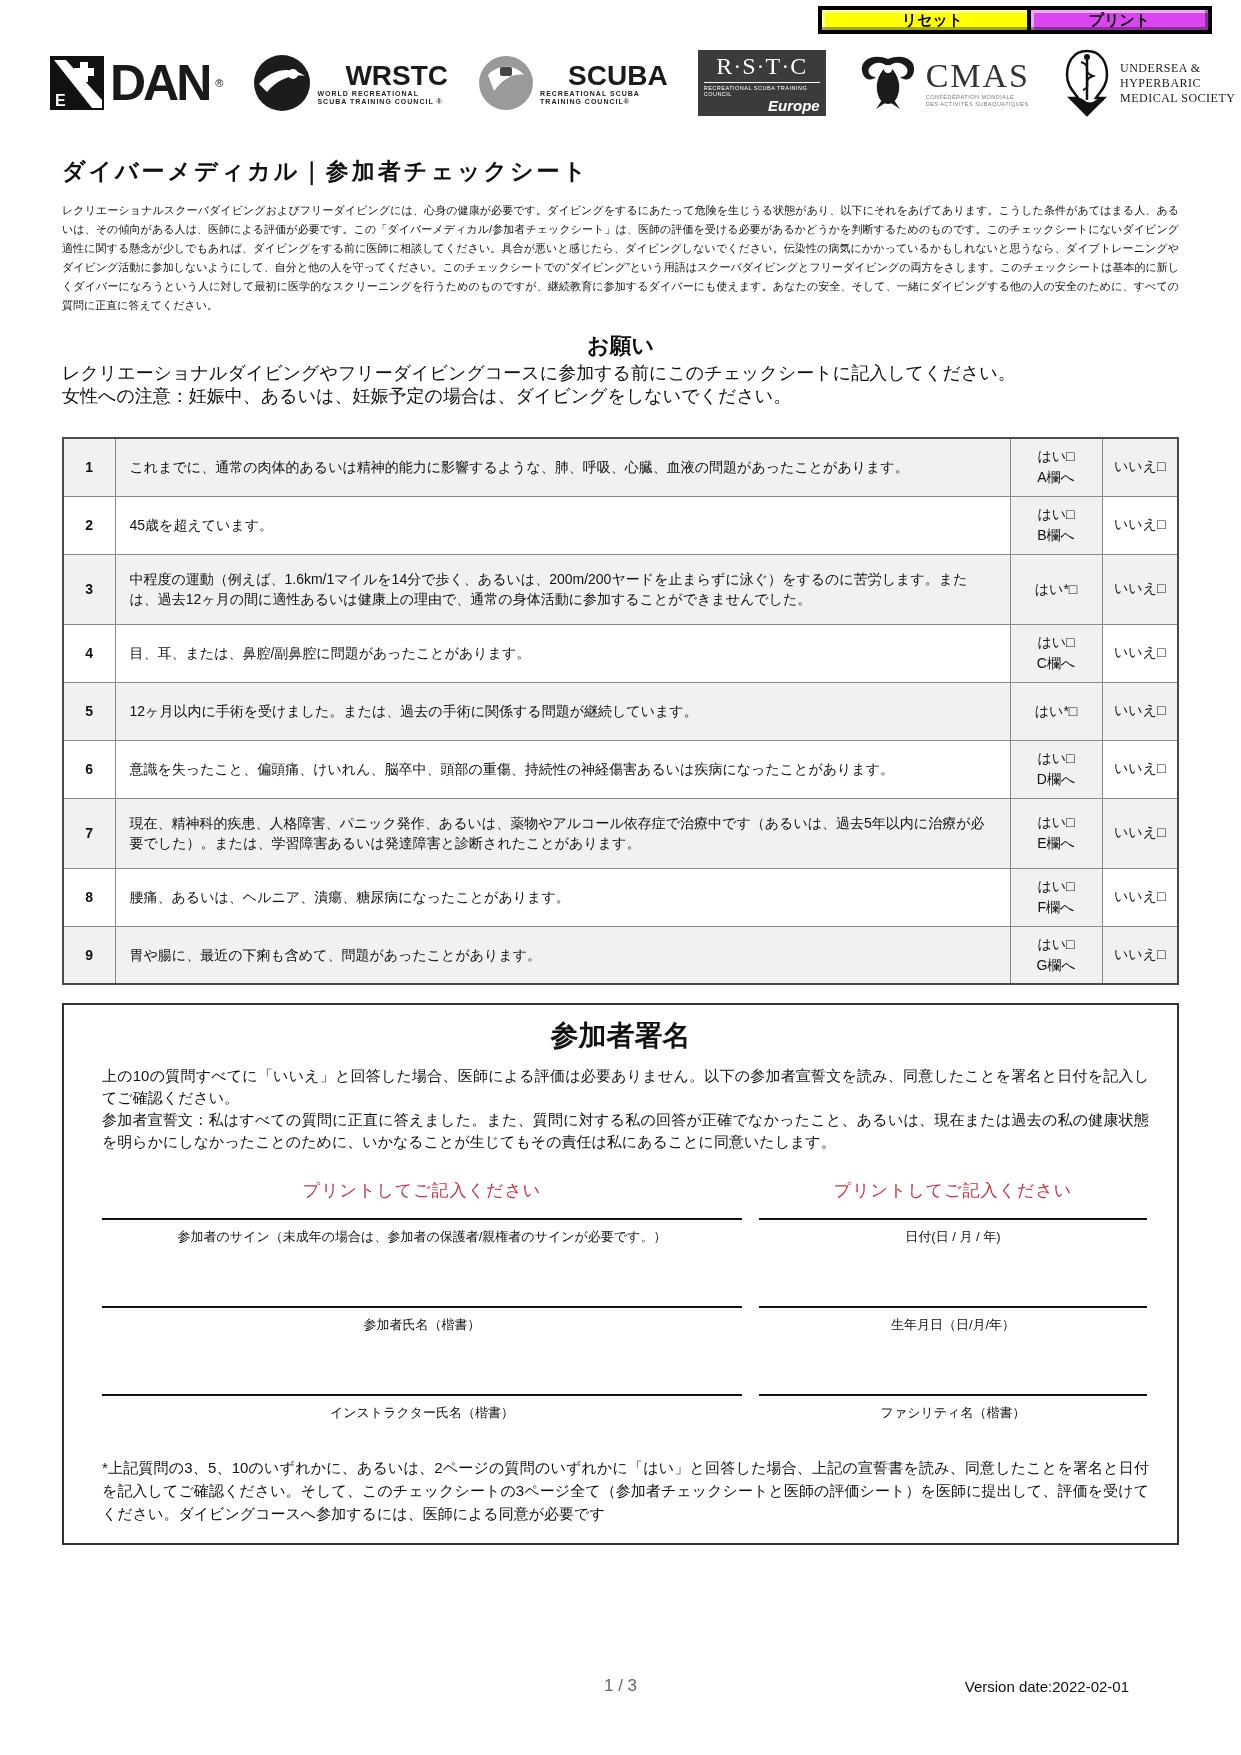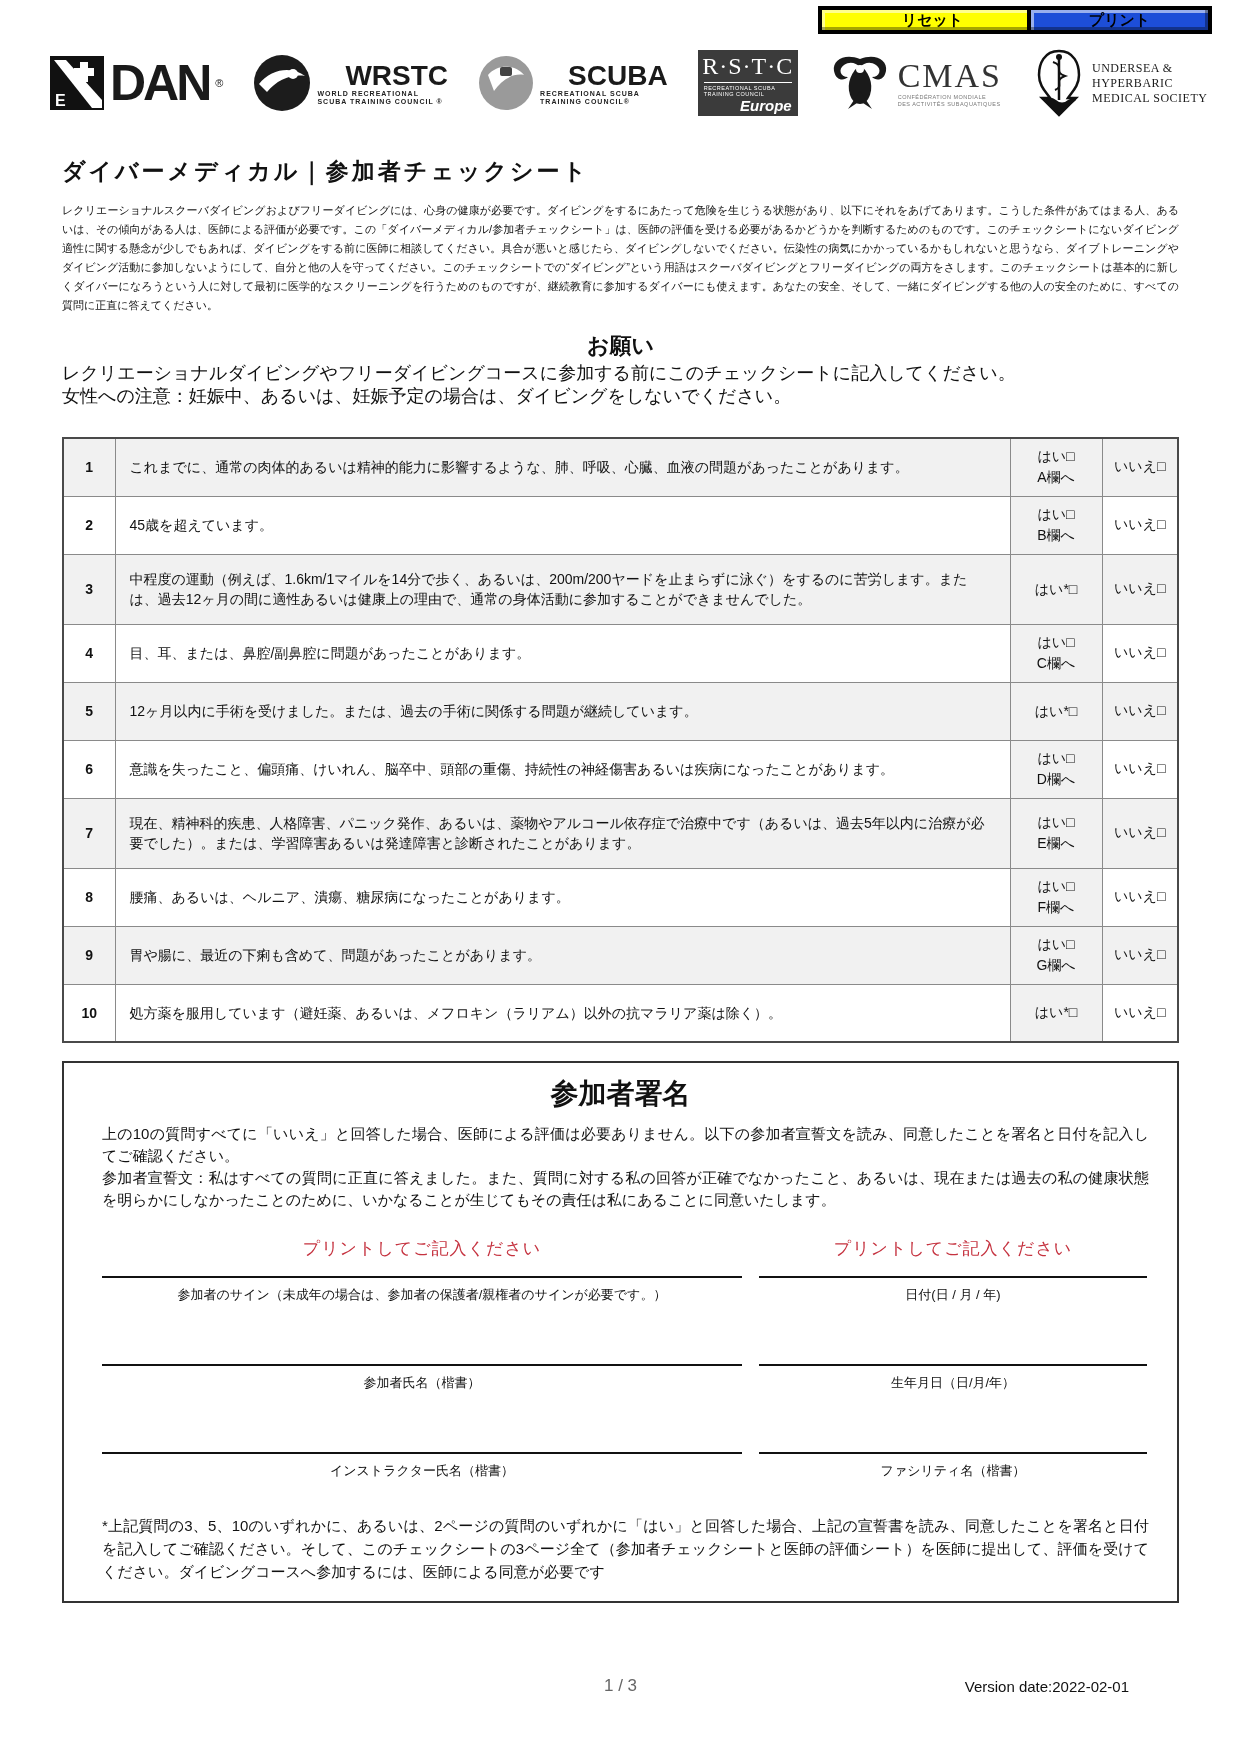--- a/index.html
+++ b/index.html
@@ -13,37 +13,37 @@
 
   
   .btn {
     position:absolute; top:6px; height:28px;
     border:4px solid #000; cursor:pointer;
     font-family:"Liberation Sans","DejaVu Sans",sans-serif;
     font-size:15px; font-weight:bold; color:#000;
     box-shadow: inset -3px -3px 0 rgba(0,0,0,.35), inset 3px 3px 0 rgba(255,255,255,.55);
   }
   .btn-reset { left:818px; width:229px; background:#ffff00; }
-  .btn-print { left:1027px; width:185px; background:#1d4ed8; }
+  .btn-print { left:1027px; width:185px; background:#d946ef; }
 
   
   .logos {
     display:flex; align-items:center; gap:30px;
     margin:46px 0 0 50px; height:74px;
     filter:grayscale(1);
   }
   .logo { display:flex; align-items:center; gap:6px; color:#1a1a1a; }
   .dan-mark { width:54px; height:54px; }
   .dan-word { font-size:50px; font-weight:bold; letter-spacing:-3px; line-height:1; }
   .dan-reg { font-size:11px; vertical-align:super; }
   .stack { display:flex; flex-direction:column; line-height:1.05; }
   .big-acro { font-size:28px; font-weight:bold; letter-spacing:0px;margin-left:28px; }
   .tiny-caps { font-size:7px; letter-spacing:1px; font-weight:bold; color:#222; }
   .rstc-eu {
-    width:100px; height:66px; background:#3b3b3b; color:#fff;
+    width:128px; height:66px; background:#3b3b3b; color:#fff;
     display:flex; flex-direction:column; justify-content:center; align-items:center;
     padding:4px 6px;
   }
   .rstc-eu .r-big { font-family:"Liberation Serif","DejaVu Serif",serif; font-size:24px; letter-spacing:1px; }
   .rstc-eu .r-rule { width:100%; border-top:1px solid #fff; margin:2px 0; }
   .rstc-eu .r-tiny { font-size:5.5px; letter-spacing:.5px; }
   .rstc-eu .r-eur { align-self:flex-end; font-size:15px; font-weight:bold; font-style:italic; }
   .uhms-text { font-family:"Liberation Serif","DejaVu Serif",serif; font-size:12px; line-height:1.25; letter-spacing:.5px; }
   .cmas-word { font-family:"Liberation Serif","DejaVu Serif",serif; font-size:34px; letter-spacing:2px; color:#333; }
   .cmas-sub { font-size:5.5px; color:#777; letter-spacing:.5px; line-height:1.3; }
@@ -274,29 +274,20 @@
       </tr>
       <tr>
         <td class="c-num">9</td>
         <td class="c-q">胃や腸に、最近の下痢も含めて、問題があったことがあります。</td>
         <td class="c-yes">
             <div>はい□</div>
             <div>G欄へ</div>
           </td>
         <td class="c-no">いいえ□</td>
       </tr>
-      <tr>
-        <td class="c-num">10</td>
-        <td class="c-q">処方薬を服用しています（避妊薬、あるいは、メフロキン（ラリアム）以外の抗マラリア薬は除く）。</td>
-        <td class="c-yes">
-            <div>はい*□</div>
-            <div></div>
-          </td>
-        <td class="c-no">いいえ□</td>
-      </tr>
     </tbody>
   </table>
 
   <div class="sigbox">
     <h2 class="sig-head">参加者署名</h2>
     <p class="sig-par">上の10の質問すべてに「いいえ」と回答した場合、医師による評価は必要ありません。以下の参加者宣誓文を読み、同意したことを署名と日付を記入してご確認ください。</p>
     <p class="sig-par" style="margin-top:0;">参加者宣誓文：私はすべての質問に正直に答えました。また、質問に対する私の回答が正確でなかったこと、あるいは、現在または過去の私の健康状態を明らかにしなかったことのために、いかなることが生じてもその責任は私にあることに同意いたします。</p>
 
     <div class="sig-grid">
       <div>

